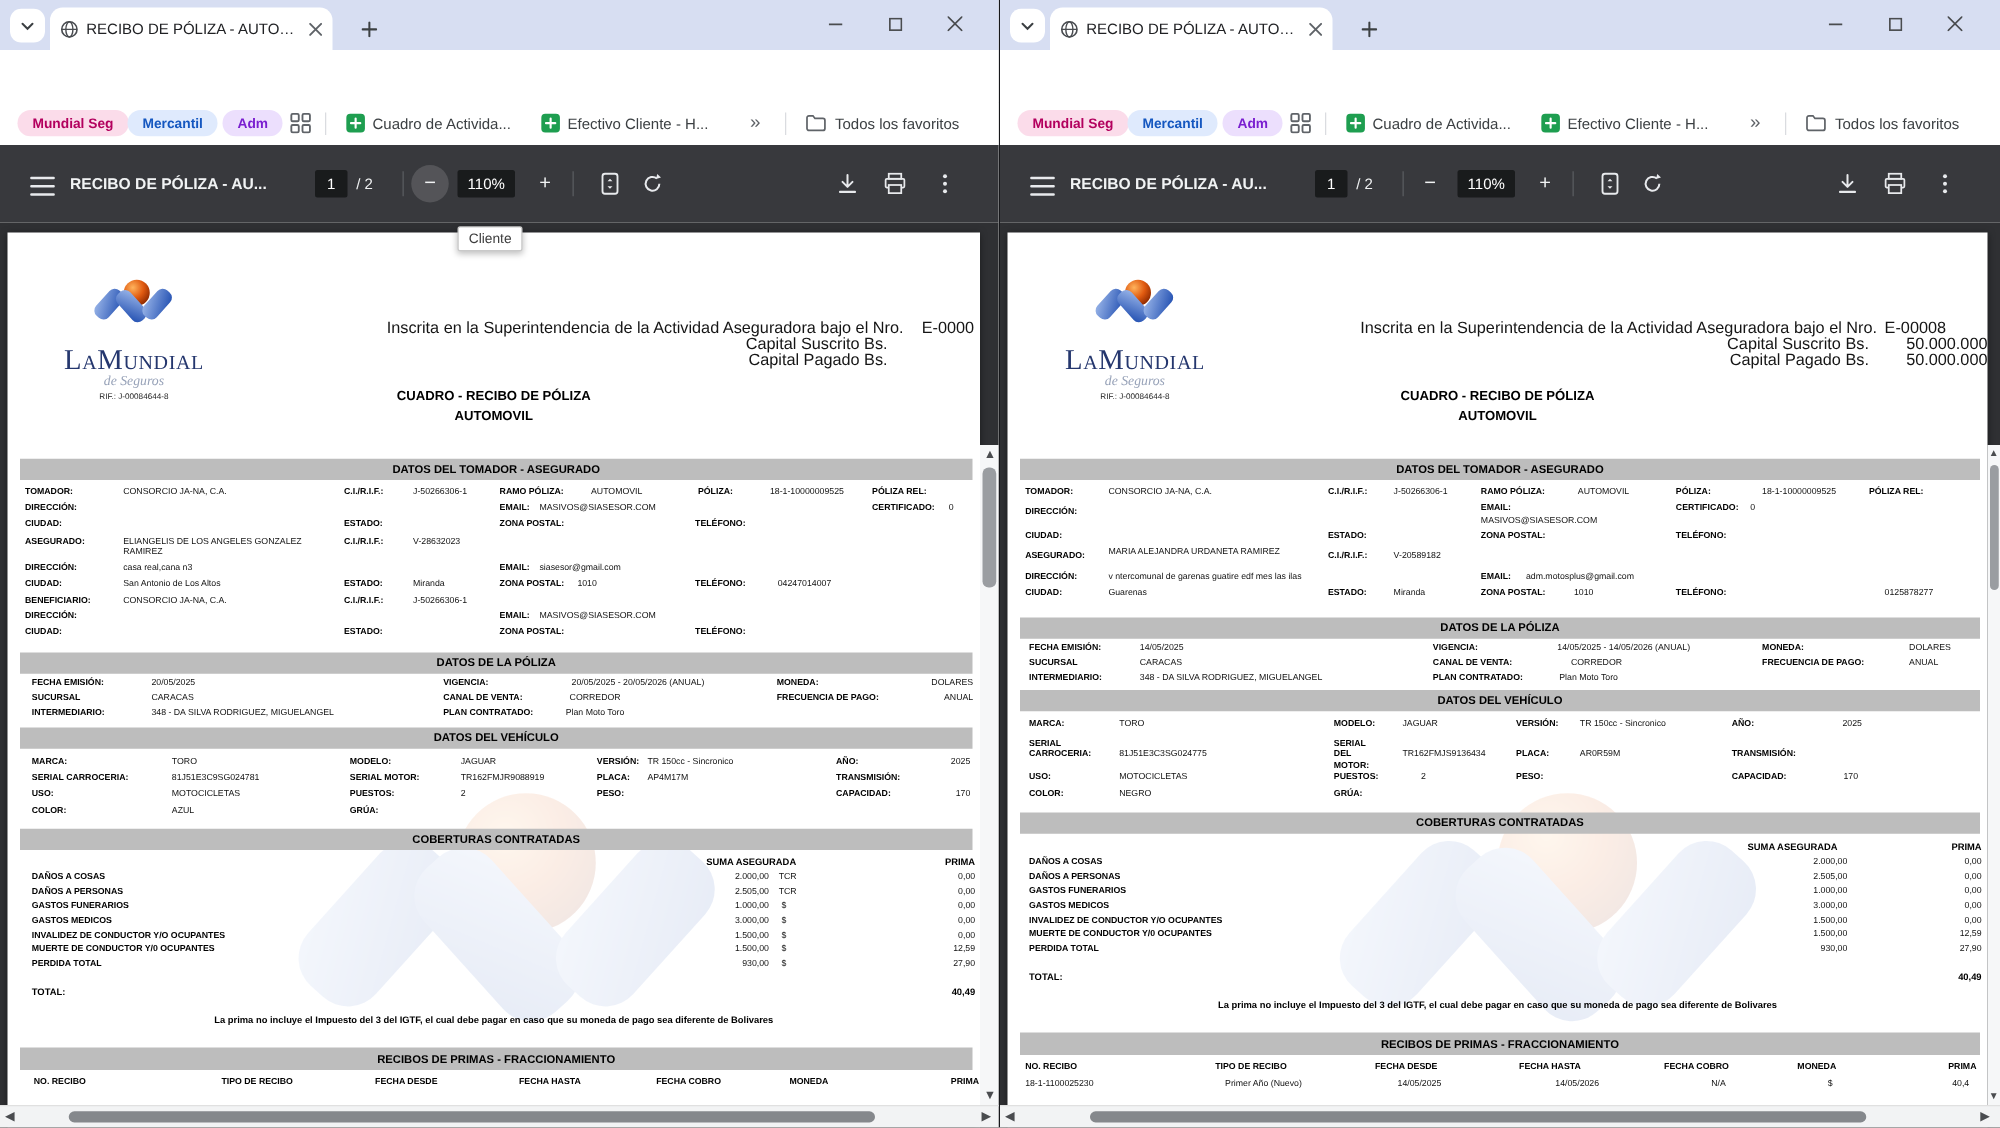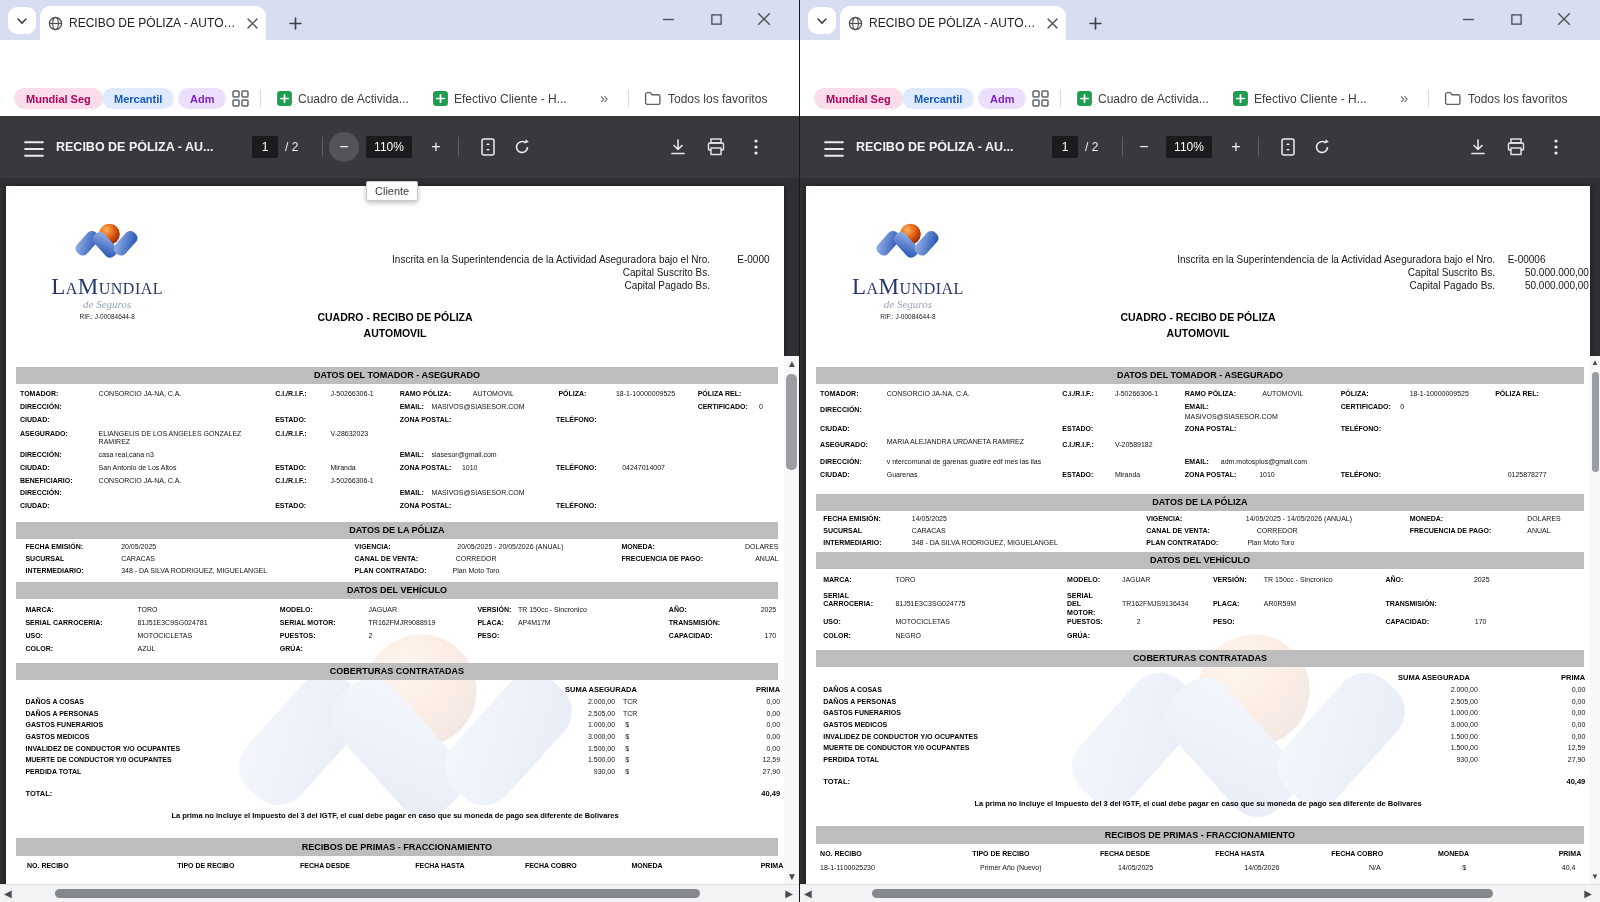--- a/index.html
+++ b/index.html
@@ -41,21 +41,21 @@
   .pdfarea{position:absolute;left:0;right:0;top:178px;bottom:0;background:#2f3033;overflow:hidden;}
   .page{position:absolute;left:6px;top:8px;height:716px;background:#fff;box-shadow:0 1px 6px rgba(0,0,0,.55);overflow:hidden;z-index:1;}
   
   .band{position:absolute;left:1.3%;right:0.8%;height:17px;background:#bdbdbd;font-size:9px;font-weight:bold;color:#000;text-align:center;line-height:17px;}
   .kv{position:absolute;left:0;right:0;font-size:7px;color:#111;}
   .kvrow{position:relative;}
   .kvrow span{position:absolute;white-space:nowrap;line-height:1.2;}
   .kvrow span.b{font-weight:bold;color:#000;}
   .kvrow span.wr{white-space:normal;}
   .kvrow span.pre{white-space:pre-line;}
-  .kv-reg{font-size:10px;color:#151515;}
+  .kv-reg{font-size:13px;color:#151515;}
   .doc-title{position:absolute;left:0;right:0;text-align:center;font-weight:bold;font-size:10.5px;color:#000;}
   .disclaimer{position:absolute;left:0;right:0;text-align:center;font-weight:bold;font-size:7.5px;color:#000;}
   .logo{position:absolute;left:2%;top:36px;width:22%;text-align:center;}
   .logo-name{font-family:"Liberation Serif",serif;font-variant:small-caps;font-size:23px;color:#25376e;letter-spacing:.5px;line-height:22px;}
   .logo-sub{font-family:"Liberation Serif",serif;font-style:italic;font-size:11px;color:#97a2b8;line-height:13px;}
   .logo-rif{font-size:6.5px;color:#222;margin-top:2px;}
   .wm{position:absolute;opacity:.1;z-index:-1;}
   .docwrap{position:absolute;inset:0;}
   
   .vtrack{position:absolute;top:178px;bottom:17px;background:#f6f7f8;z-index:3;}
@@ -726,21 +726,21 @@
               <rect x="30" y="20" width="36" height="17" rx="7" transform="rotate(48 48 28)" fill="url(#lgb1)"></rect>
               <rect x="56" y="18" width="34" height="17" rx="7" transform="rotate(-48 73 26)" fill="url(#lgb1)"></rect>
             </svg>
           <div class="logo-name">LaMundial</div>
           <div class="logo-sub">de Seguros</div>
           <div class="logo-rif">RIF.: J-00084644-8</div>
         </div>
         <div class="kv kv-reg" style="top:68px">
             <div class="kvrow" style="height: 13px;">
               <span style="left: 36%; width: 51.9%; text-align: right;">Inscrita en la Superintendencia de la Actividad Aseguradora bajo el Nro.</span>
-              <span style="left: 89.5%;">E-00006</span>
+              <span style="left: 89.5%;">E-00008</span>
             </div>
             <div class="kvrow" style="height: 13px;">
               <span style="left: 36%; width: 51.9%; text-align: right;">Capital Suscrito Bs.</span>
               <span style="left: 91.7%;">50.000.000,00</span>
             </div>
             <div class="kvrow" style="height: 13px;">
               <span style="left: 36%; width: 51.9%; text-align: right;">Capital Pagado Bs.</span>
               <span style="left: 91.7%;">50.000.000,00</span>
             </div>
           </div>

